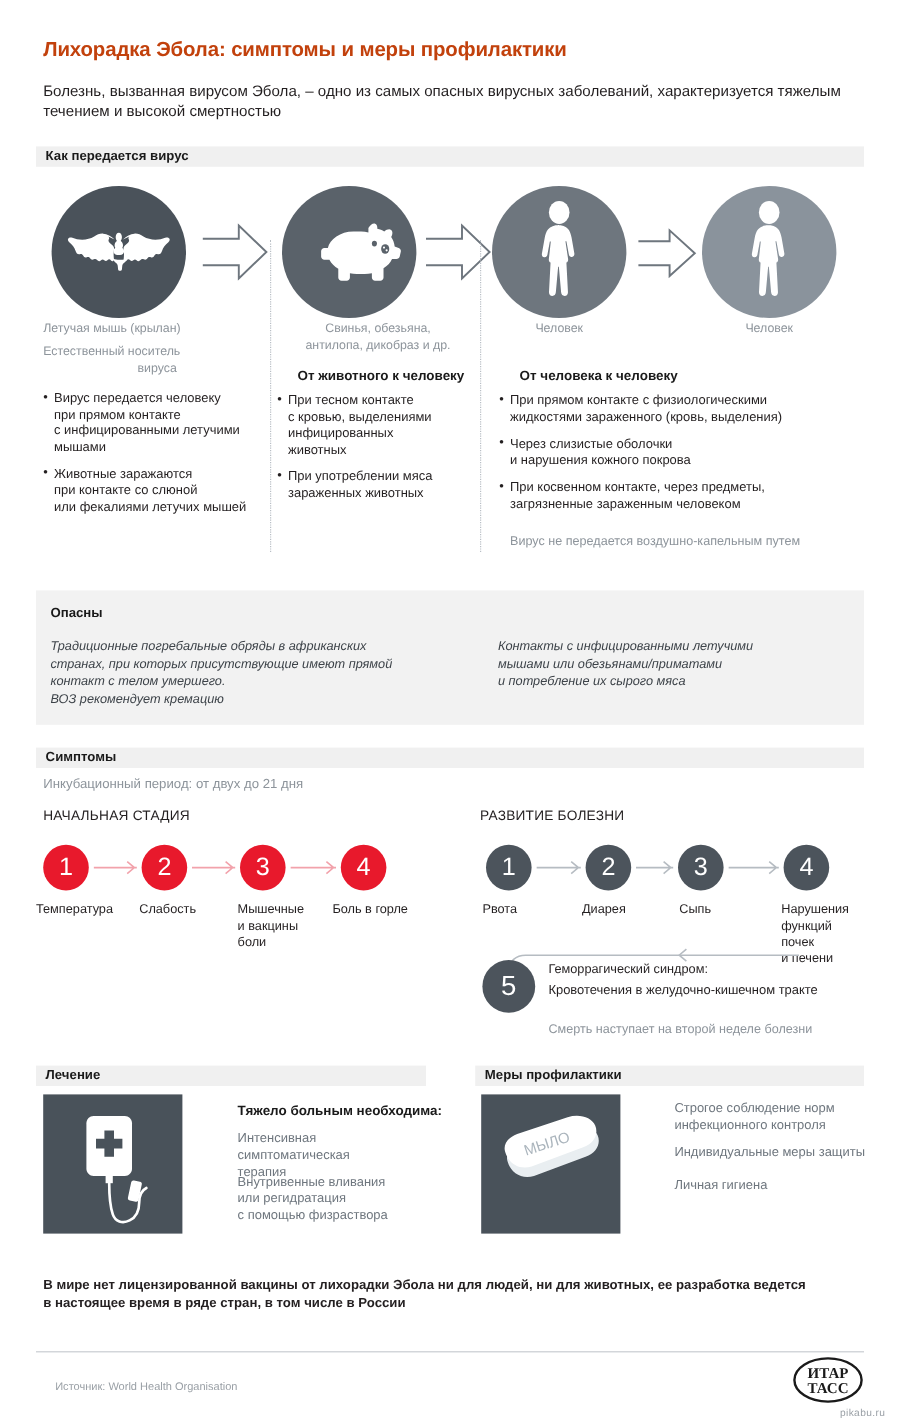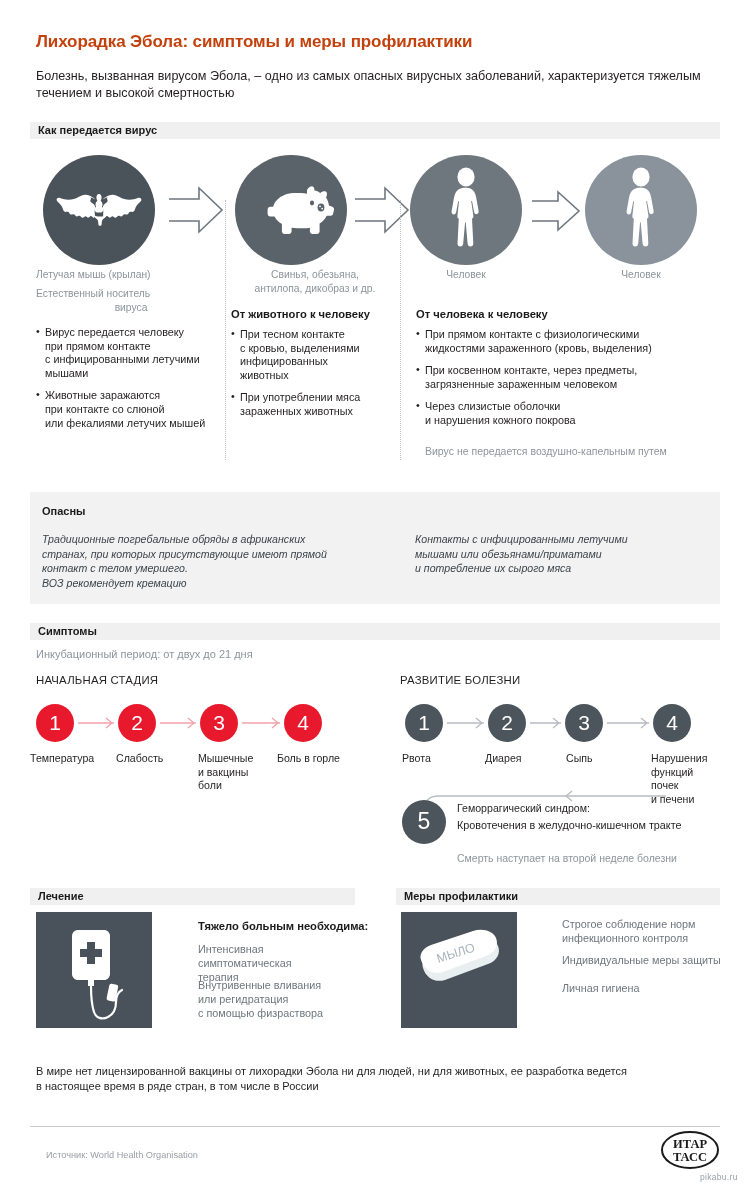--- a/index.html
+++ b/index.html
@@ -44,21 +44,21 @@
     position: absolute; width: 0; border-left: 1px dotted #b9bfc5;
   }
 
   .cap {
     position: absolute; font-size: 10.3px; line-height: 14px;
     color: #8d949b; text-align: center;
   }
   .cap-l { text-align: left; }
 
   .subhead {
-    position: absolute; font-size: 11.2px; font-weight: bold; color: #1a1a1a;
+    position: absolute; font-size: 11.2px; font-weight: bold; color: #1a1a1a; margin-left: 17px;
   }
 
   .blist { position: absolute; font-size: 10.8px; line-height: 13.6px; color: #231f20; }
   .blist .li { position: relative; padding-left: 9px; margin-bottom: 9px; }
   .blist .li:before {
     content: "•"; position: absolute; left: 0; top: -1px; color: #231f20;
   }
   .note {
     position: absolute; font-size: 10.5px; color: #8d949b; line-height: 14px;
   }
@@ -226,24 +226,24 @@
 инфицированных
 животных</div>
     <div class="li" style="white-space:pre-line">При употреблении мяса
 зараженных животных</div>
   </div>
 
   <div class="subhead" style="left:416px; top:308px;">От человека к человеку</div>
   <div class="blist" style="left:416px; top:328px; width:300px;">
     <div class="li" style="white-space:pre-line">При прямом контакте с физиологическими
 жидкостями зараженного (кровь, выделения)</div>
+    <div class="li" style="white-space:pre-line">Через слизистые оболочки
+и нарушения кожного покрова</div>
     <div class="li" style="white-space:pre-line">При косвенном контакте, через предметы,
 загрязненные зараженным человеком</div>
-    <div class="li" style="white-space:pre-line">Через слизистые оболочки
-и нарушения кожного покрова</div>
   </div>
   <div class="note" style="left:425px; top:444px; width:290px;">Вирус не передается воздушно-капельным путем</div>
 
   <div class="danger">
     <div class="zig" style="top:0;">
       
     </div>
     <div class="danger-h">Опасны</div>
     <div class="danger-t" style="left:12px; top:40px; width:350px; white-space:pre-line;">Традиционные погребальные обряды в африканских
 странах, при которых присутствующие имеют прямой
@@ -363,21 +363,21 @@
         <text x="56" y="45" fill="#aab4bc" font-family="Liberation Sans, sans-serif" font-size="12.5" text-anchor="middle" transform="rotate(-18 56 45)">МЫЛО</text>
       </svg>
     </span>
   </div>
 
   <div class="btxt" style="left:562px; top:917px; width:165px; white-space:pre-line;">Строгое соблюдение норм
 инфекционного контроля</div>
   <div class="btxt" style="left:562px; top:953px; width:175px; white-space:pre-line;">Индивидуальные меры защиты</div>
   <div class="btxt" style="left:562px; top:981px; width:175px; white-space:pre-line;">Личная гигиена</div>
 
-  <div class="foot" style="white-space:pre-line;">В мире нет лицензированной вакцины от лихорадки Эбола ни для людей, ни для животных, ее разработка ведется
+  <div class="foot" style="white-space:pre-line;font-weight:bold;">В мире нет лицензированной вакцины от лихорадки Эбола ни для людей, ни для животных, ее разработка ведется
 в настоящее время в ряде стран, в том числе в России</div>
   <div class="rule"></div>
   <div class="src">Источник: World Health Organisation</div>
 
   <div class="logo">
     <svg width="60" height="40" viewBox="0 0 60 40">
       <ellipse cx="30" cy="20" rx="28" ry="18" fill="none" stroke="#1a1a1a" stroke-width="2"></ellipse>
       <text x="30" y="18" text-anchor="middle" font-family="Liberation Serif, serif" font-size="12.5" font-weight="bold" fill="#1a1a1a">ИТАР</text>
       <text x="30" y="31" text-anchor="middle" font-family="Liberation Serif, serif" font-size="12.5" font-weight="bold" fill="#1a1a1a">ТАСС</text>
     </svg>

